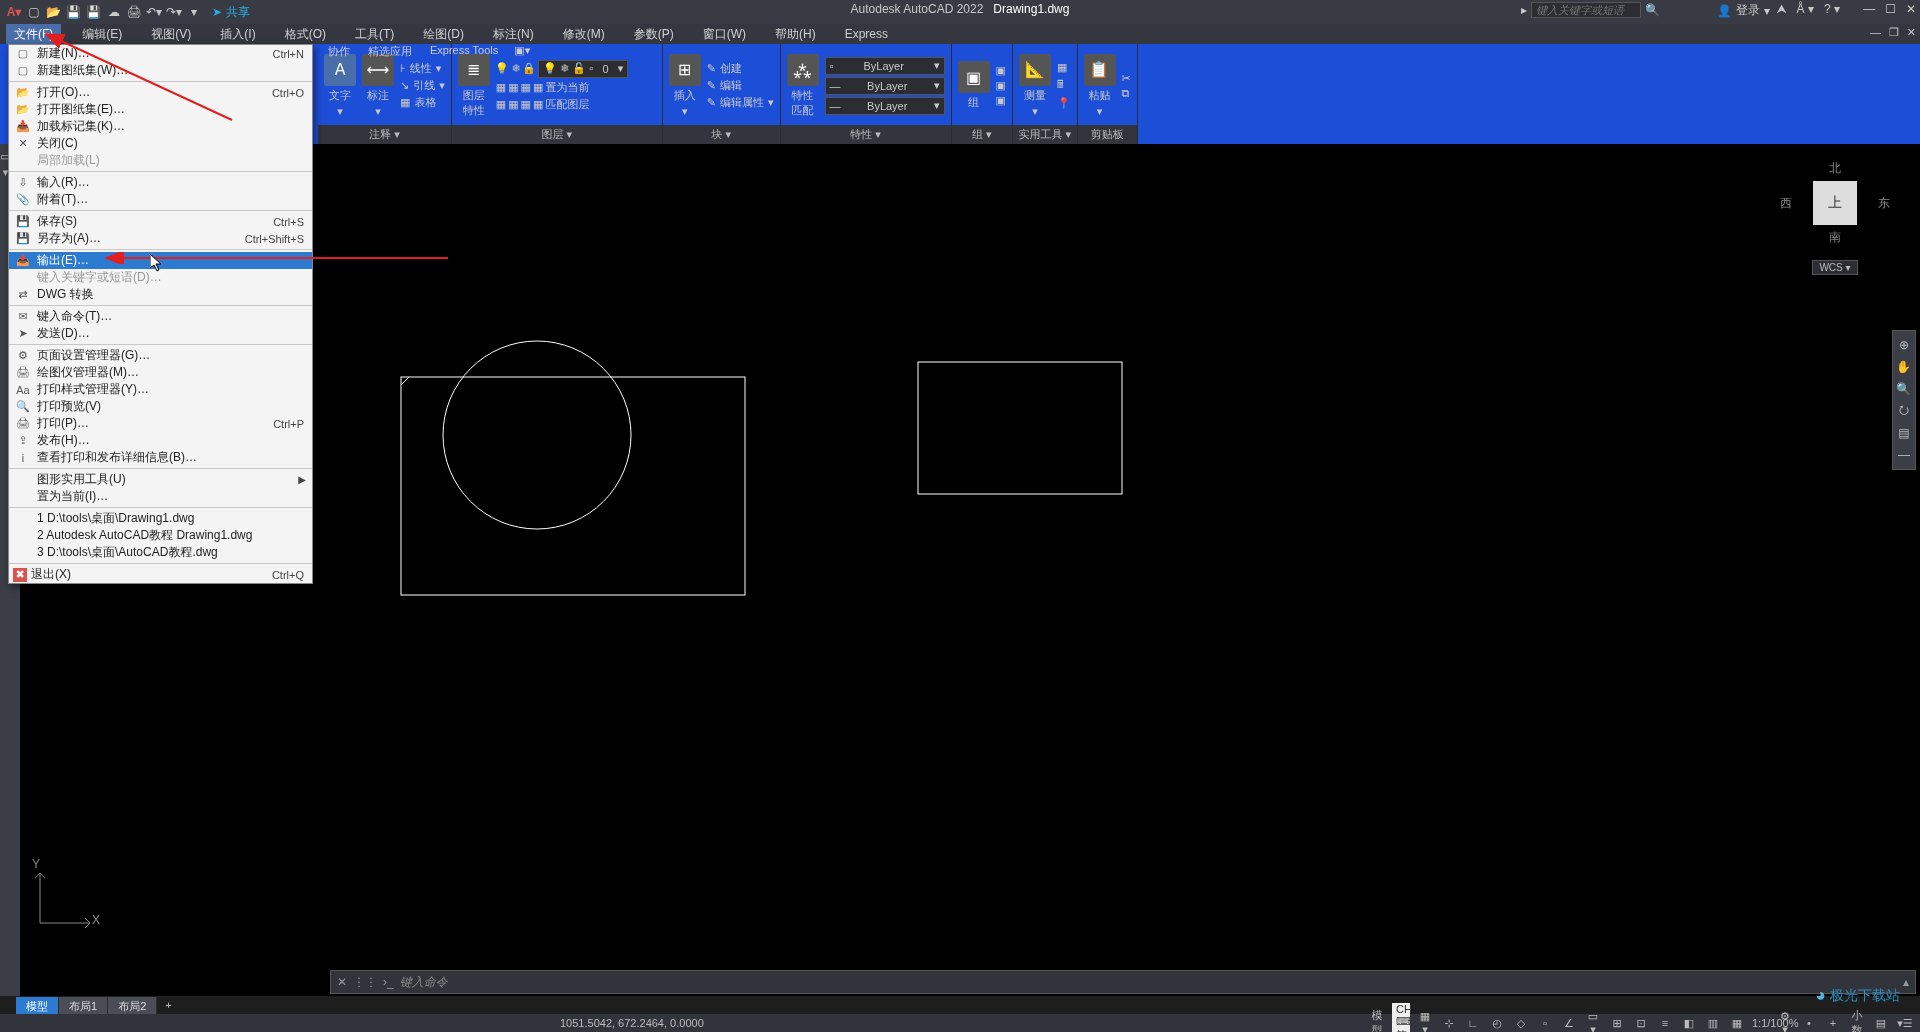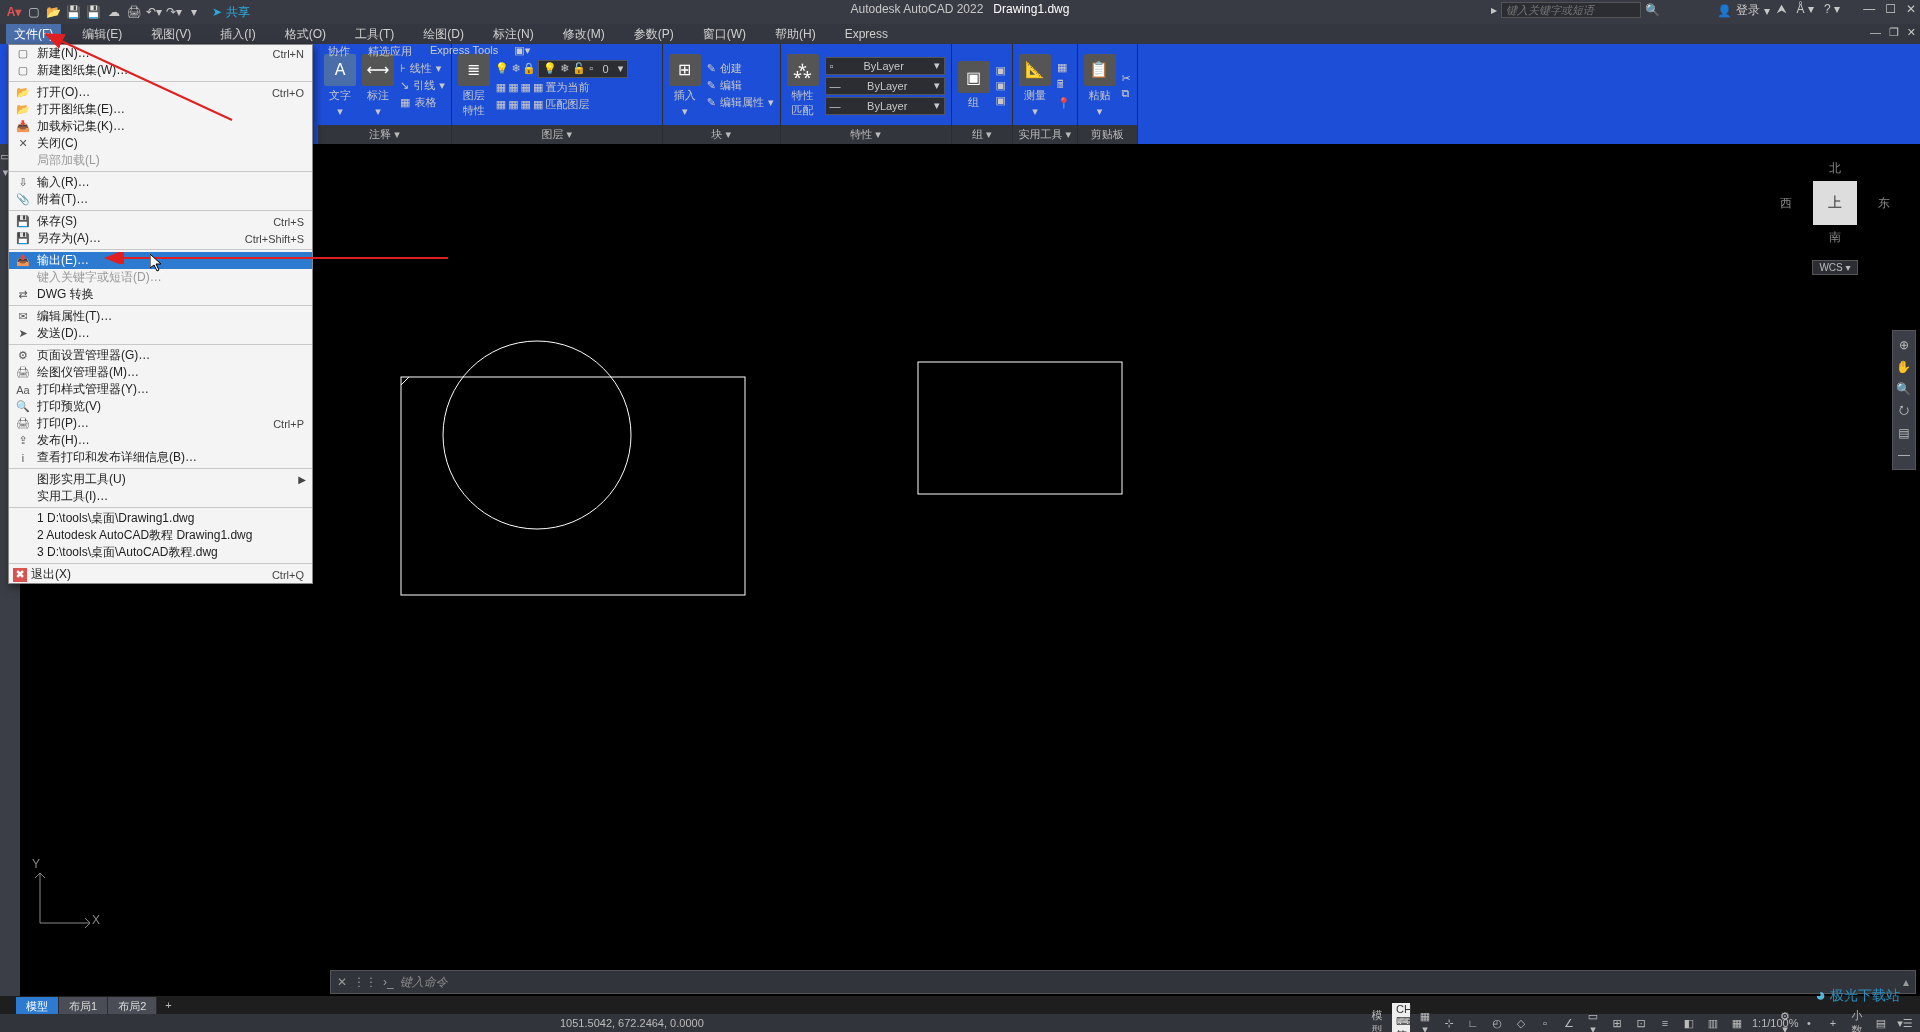--- a/index.html
+++ b/index.html
@@ -5,21 +5,21 @@
 * { margin:0; padding:0; box-sizing:border-box; font-family:"Microsoft YaHei","Segoe UI",sans-serif; }
 body { background:#1e1e1e; width:1920px; height:1032px; overflow:hidden; position:relative; font-size:12px; color:#c8c8c8; }
 
 
 .qa-bar { height:24px; background:#393b44; display:flex; align-items:center; padding:0 4px; }
 .qa-bar .qa-ico { width:16px; height:16px; margin:0 2px; display:flex; align-items:center; justify-content:center; color:#c8c8c8; }
 .qa-bar .share { color:#29abe2; margin-left:8px; display:flex; align-items:center; gap:4px; }
 .titleblock { position:absolute; left:50%; transform:translateX(-50%); top:2px; color:#c8c8c8; font-size:12px; }
 .titleblock .fname { color:#fff; }
 .searchbox { position:absolute; right:260px; top:2px; display:flex; align-items:center; gap:4px; }
-.searchbox input { background:#2b2d33; border:1px solid #555; color:#999; font-size:11px; padding:1px 4px; width:140px; font-style:italic; }
+.searchbox input { background:#2b2d33; border:1px solid #555; color:#999; font-size:11px; padding:1px 4px; width:110px; font-style:italic; }
 .searchbox .mag { color:#c8c8c8; }
 .signin { position:absolute; right:150px; top:2px; display:flex; align-items:center; gap:4px; color:#c8c8c8; }
 .winbtns { position:absolute; right:4px; top:2px; display:flex; gap:10px; color:#c8c8c8; }
 .right-ico-grp { position:absolute; right:80px; top:2px; display:flex; gap:10px; color:#c8c8c8; }
 
 
 .menubar { height:20px; background:#34373f; display:flex; align-items:center; padding:0 6px; gap:13px; font-size:12px; }
 .menubar .mi { padding:2px 8px; color:#d0d0d0; }
 .menubar .mi.active { background:#4a6ea9; color:#fff; }
 .msub-winbtns { position:absolute; right:4px; top:26px; display:flex; gap:8px; color:#c8c8c8; font-size:11px; }
@@ -418,21 +418,21 @@
       <span class="ico"></span>
       <span class="lab">键入关键字或短语(D)…</span>
     </div>
     <div class="row">
       <span class="ico">⇄</span>
       <span class="lab">DWG 转换</span>
     </div>
     <div class="sep"></div>
     <div class="row">
       <span class="ico">✉</span>
-      <span class="lab">编辑属性(T)…</span>
+      <span class="lab">键入命令(T)…</span>
     </div>
     <div class="row">
       <span class="ico">➤</span>
       <span class="lab">发送(D)…</span>
     </div>
     <div class="sep"></div>
     <div class="row">
       <span class="ico">⚙</span>
       <span class="lab">页面设置管理器(G)…</span>
     </div>
@@ -462,21 +462,21 @@
       <span class="lab">查看打印和发布详细信息(B)…</span>
     </div>
     <div class="sep"></div>
     <div class="row">
       <span class="ico"></span>
       <span class="lab">图形实用工具(U)</span>
       <span class="arr">▶</span>
     </div>
     <div class="row">
       <span class="ico"></span>
-      <span class="lab">实用工具(I)…</span>
+      <span class="lab">置为当前(I)…</span>
     </div>
     <div class="sep"></div>
     <div class="row">
       <span class="ico"></span>
       <span class="lab">1 D:\tools\桌面\Drawing1.dwg</span>
     </div>
     <div class="row">
       <span class="ico"></span>
       <span class="lab">2 Autodesk AutoCAD教程 Drawing1.dwg</span>
     </div>

